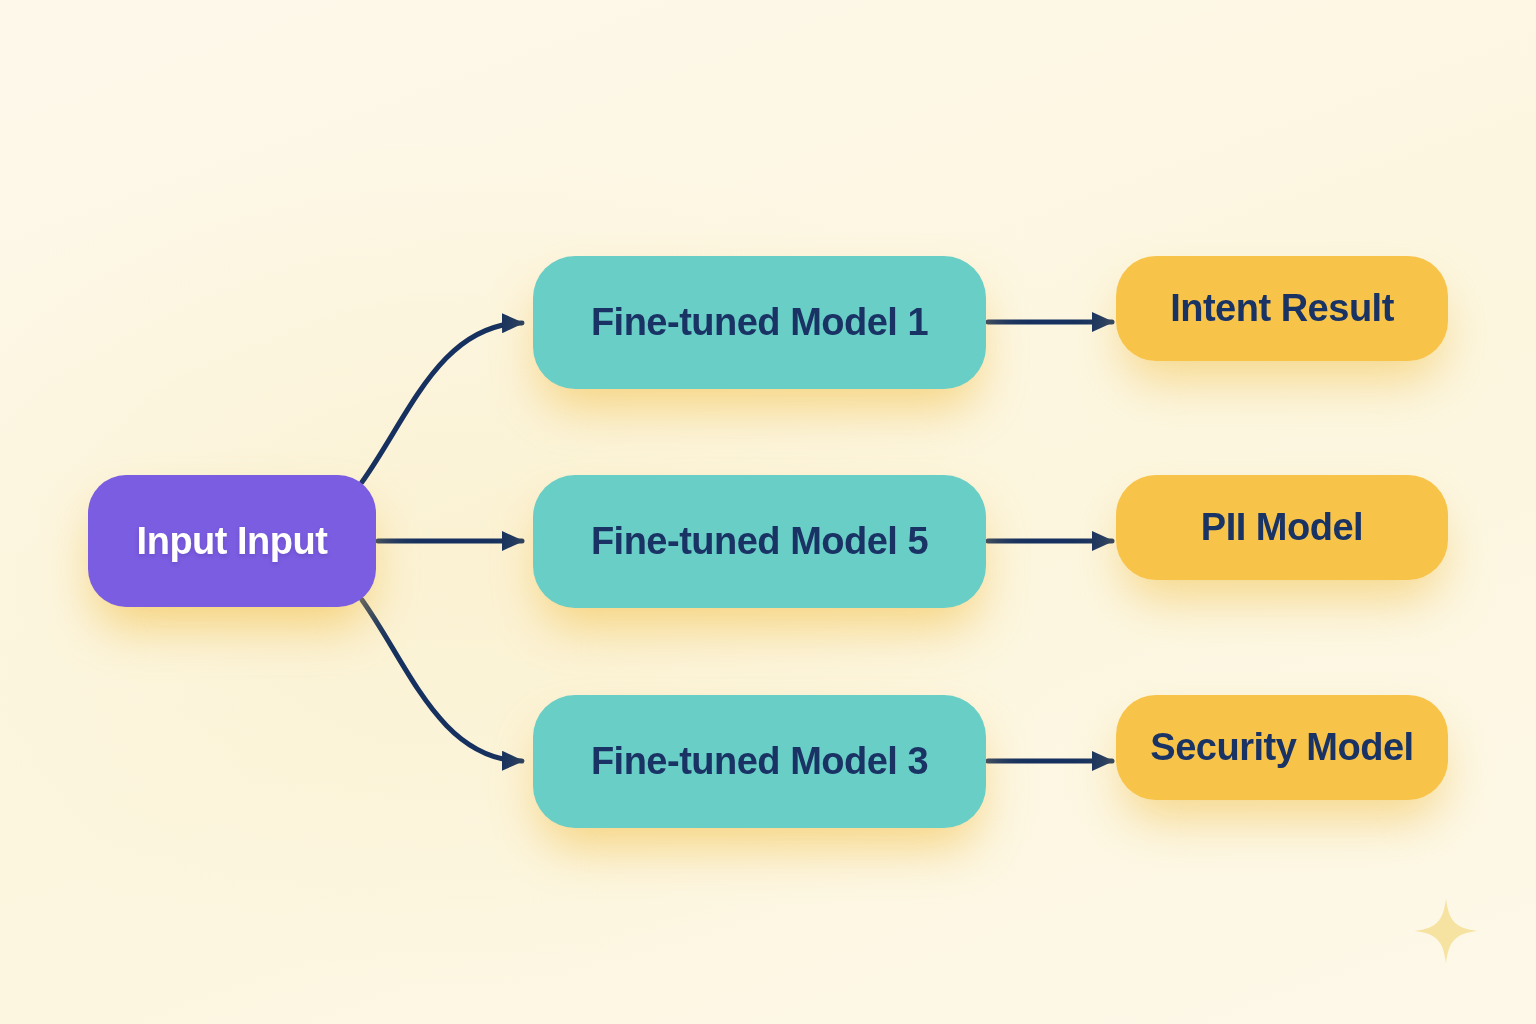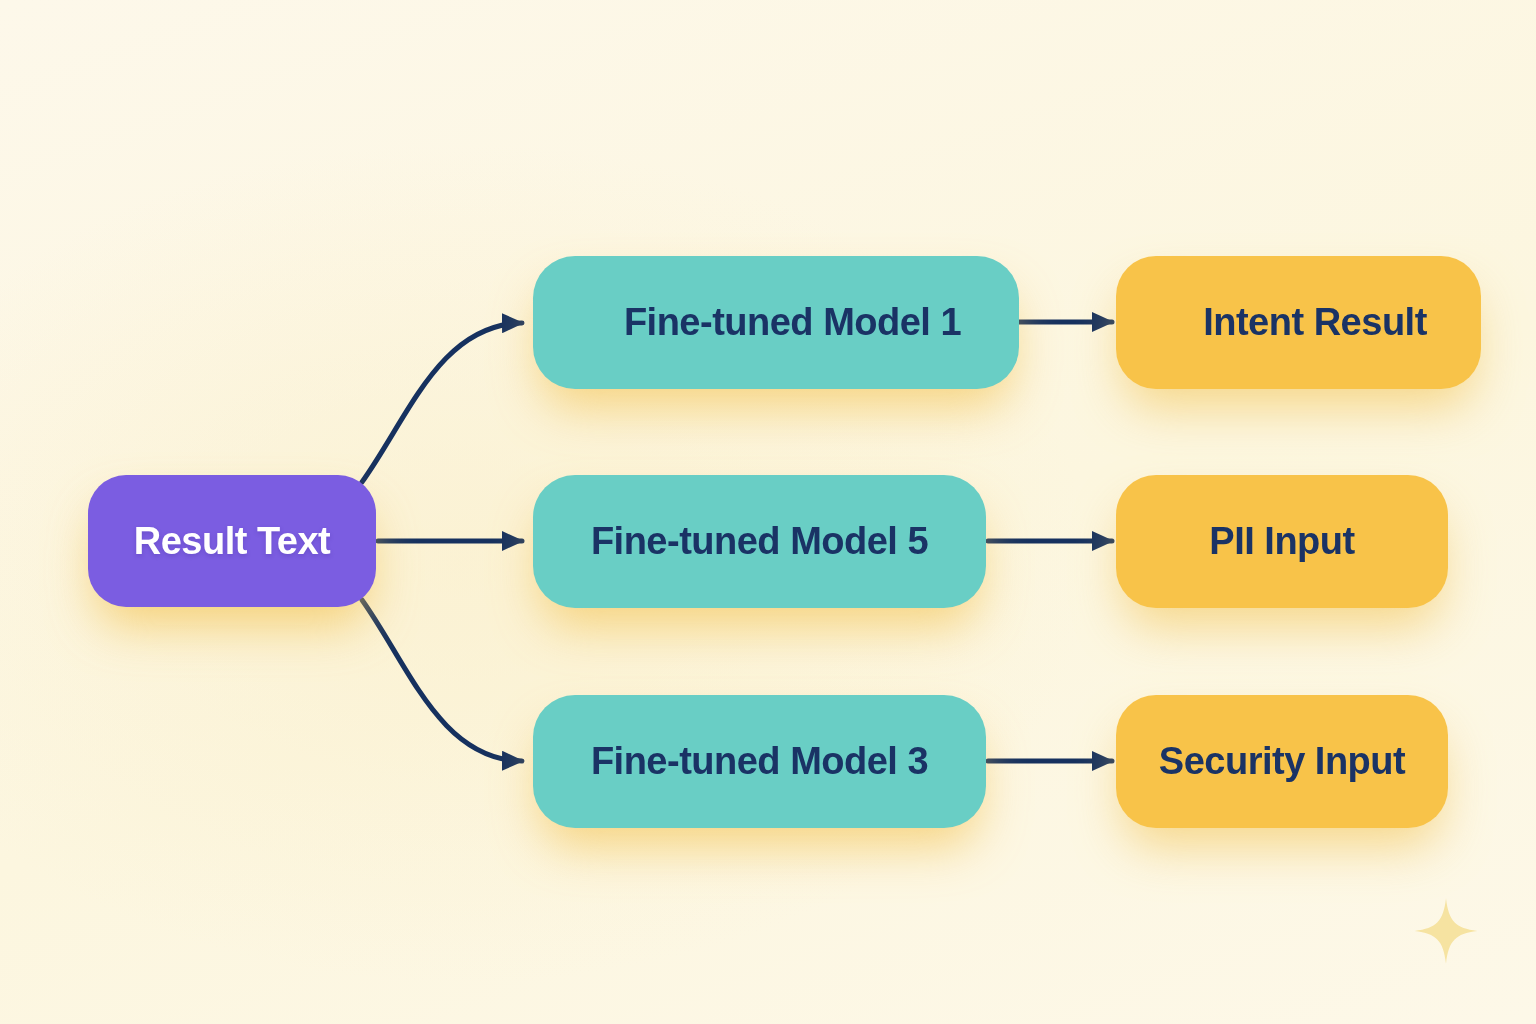--- a/index.html
+++ b/index.html
@@ -38,26 +38,26 @@
   }
   .node-model {
     left: 533px;
     width: 453px; height: 133px;
     background: #69CEC5;
     border-radius: 42px;
     box-shadow: 0 26px 48px -8px rgba(243, 198, 90, 0.7);
   }
   .node-result {
     left: 1116px;
-    width: 332px; height: 133px;
+    width: 332px; height: 105px;
     background: #F8C349;
     border-radius: 40px;
     box-shadow: 0 26px 48px -8px rgba(243, 198, 90, 0.65);
   }
-  .row-1 { top: 256px; padding-left: 33px; }
+  .row-1 { top: 256px; }
   .row-2 { top: 475px; }
   .row-3 { top: 695px; align-items: center; }
   #arrow-layer {
     position: absolute;
     left: 0; top: 0;
     width: 1536px; height: 1024px;
     pointer-events: none;
   }
   #arrow-layer path.connector {
     fill: none;
@@ -84,40 +84,40 @@
     </defs>
     <path class="connector" d="M 362 482 C 408 418, 440 324, 522 323" marker-end="url(#head)"></path>
     <path class="connector" d="M 378 541 L 522 541" marker-end="url(#head)"></path>
     <path class="connector" d="M 362 600 C 408 664, 440 760, 522 761" marker-end="url(#head)"></path>
     <path class="connector" d="M 988 322 L 1112 322" marker-end="url(#head)"></path>
     <path class="connector" d="M 988 541 L 1112 541" marker-end="url(#head)"></path>
     <path class="connector" d="M 988 761 L 1112 761" marker-end="url(#head)"></path>
   </svg>
 
   <div class="node node-input">
-    <span>Result Text</span>
+    <span>Input Input</span>
   </div>
 
   <div class="node node-model row-1">
     <span>Fine-tuned Model 1</span>
   </div>
   <div class="node node-model row-2">
     <span>Fine-tuned Model 5</span>
   </div>
   <div class="node node-model row-3">
     <span>Fine-tuned Model 3</span>
   </div>
 
   <div class="node node-result row-1">
     <span>Intent Result</span>
   </div>
   <div class="node node-result row-2">
-    <span>PII Input</span>
+    <span>PII Model</span>
   </div>
   <div class="node node-result row-3">
-    <span>Security Input</span>
+    <span>Security Model</span>
   </div>
 
   <svg id="sparkle" viewBox="-50 -50 100 100" xmlns="http://www.w3.org/2000/svg" aria-hidden="true">
     <path d="M 0,-48 C 4,-14 14,-4 46,0 C 14,4 4,14 0,48 C -4,14 -14,4 -46,0 C -14,-4 -4,-14 0,-48 Z" fill="#F6E3A1"></path>
   </svg>
 
 </div>
 
 </body></html>

